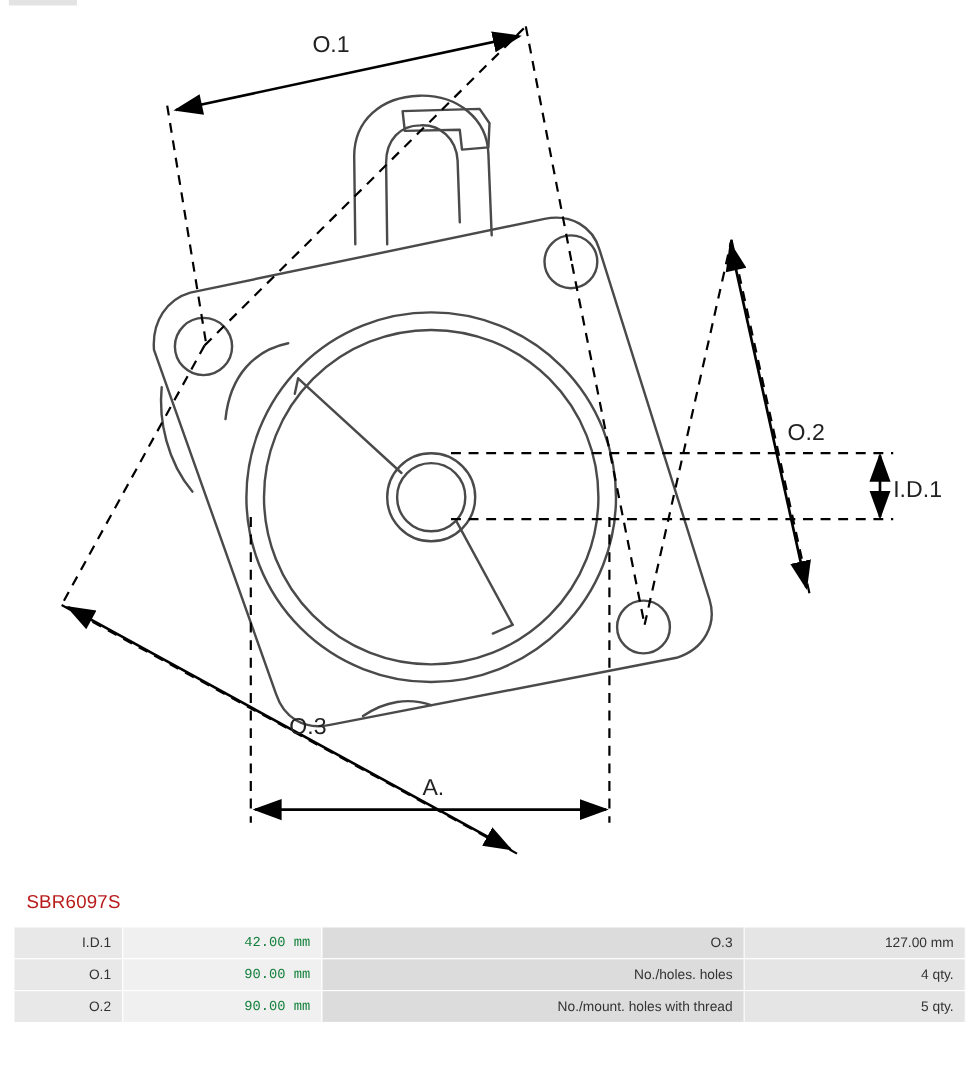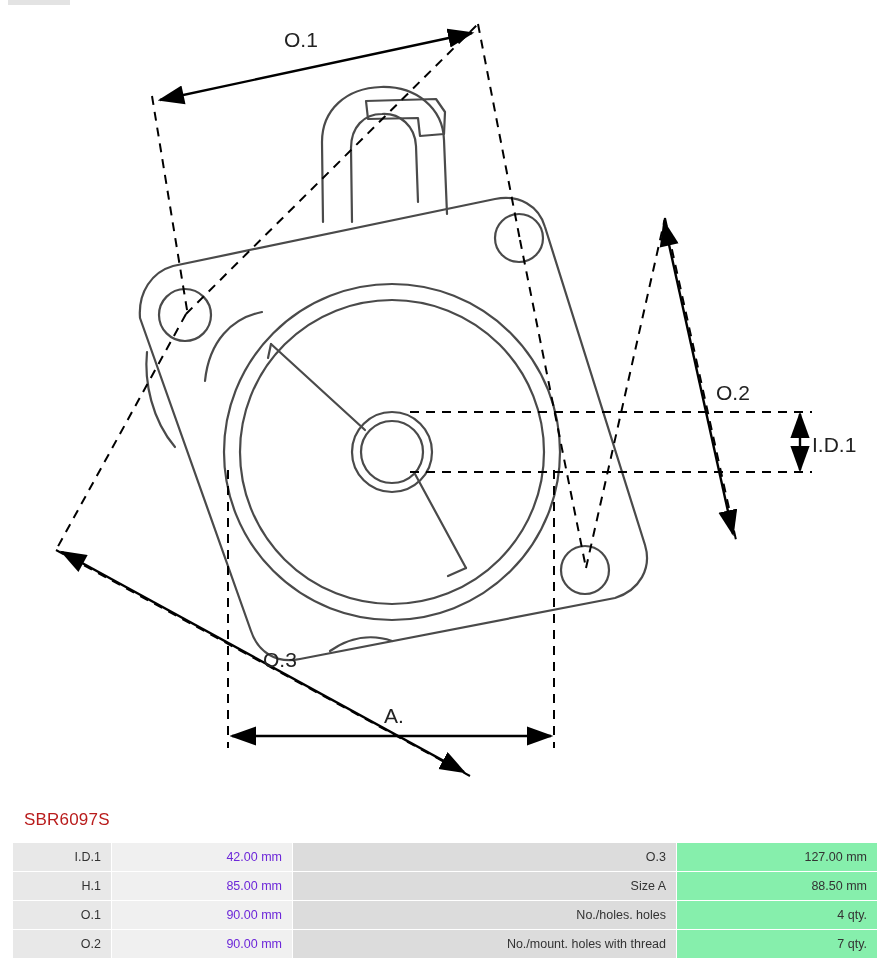--- a/index.html
+++ b/index.html
@@ -57,29 +57,30 @@
   .c-label {
     background: #e8e8e8;
     text-align: right;
     width: 78px;
     color: #333;
   }
   .c-value {
     background: #f0f0f0;
     text-align: right;
     width: 160px;
-    color: #6d28d9;
+    color: #15803d;
+    font-family: Liberation Mono, monospace;
   }
   .c-label2 {
     background: #dcdcdc;
     text-align: right;
     color: #333;
   }
   .c-value2 {
-    background: #86efac;
+    background: #e5e5e5;
     text-align: right;
     width: 180px;
     color: #333;
   }
   .topbar {
     position: absolute;
     left: 8px;
     top: 0px;
     width: 62px;
     height: 5px;
@@ -184,35 +185,29 @@
 
   <div class="part-title">SBR6097S</div>
 
   <table class="spec-table">
     <tbody>
       <tr>
         <td class="c-label">I.D.1</td>
         <td class="c-value">42.00 mm</td>
         <td class="c-label2">O.3</td>
         <td class="c-value2">127.00 mm</td>
-      </tr>
-      <tr>
-        <td class="c-label">H.1</td>
-        <td class="c-value">85.00 mm</td>
-        <td class="c-label2">Size A</td>
-        <td class="c-value2">88.50 mm</td>
       </tr>
       <tr>
         <td class="c-label">O.1</td>
         <td class="c-value">90.00 mm</td>
         <td class="c-label2">No./holes. holes</td>
         <td class="c-value2">4 qty.</td>
       </tr>
       <tr>
         <td class="c-label">O.2</td>
         <td class="c-value">90.00 mm</td>
         <td class="c-label2">No./mount. holes with thread</td>
-        <td class="c-value2">7 qty.</td>
+        <td class="c-value2">5 qty.</td>
       </tr>
     </tbody>
   </table>
 
 </div>
 
 </body></html>

